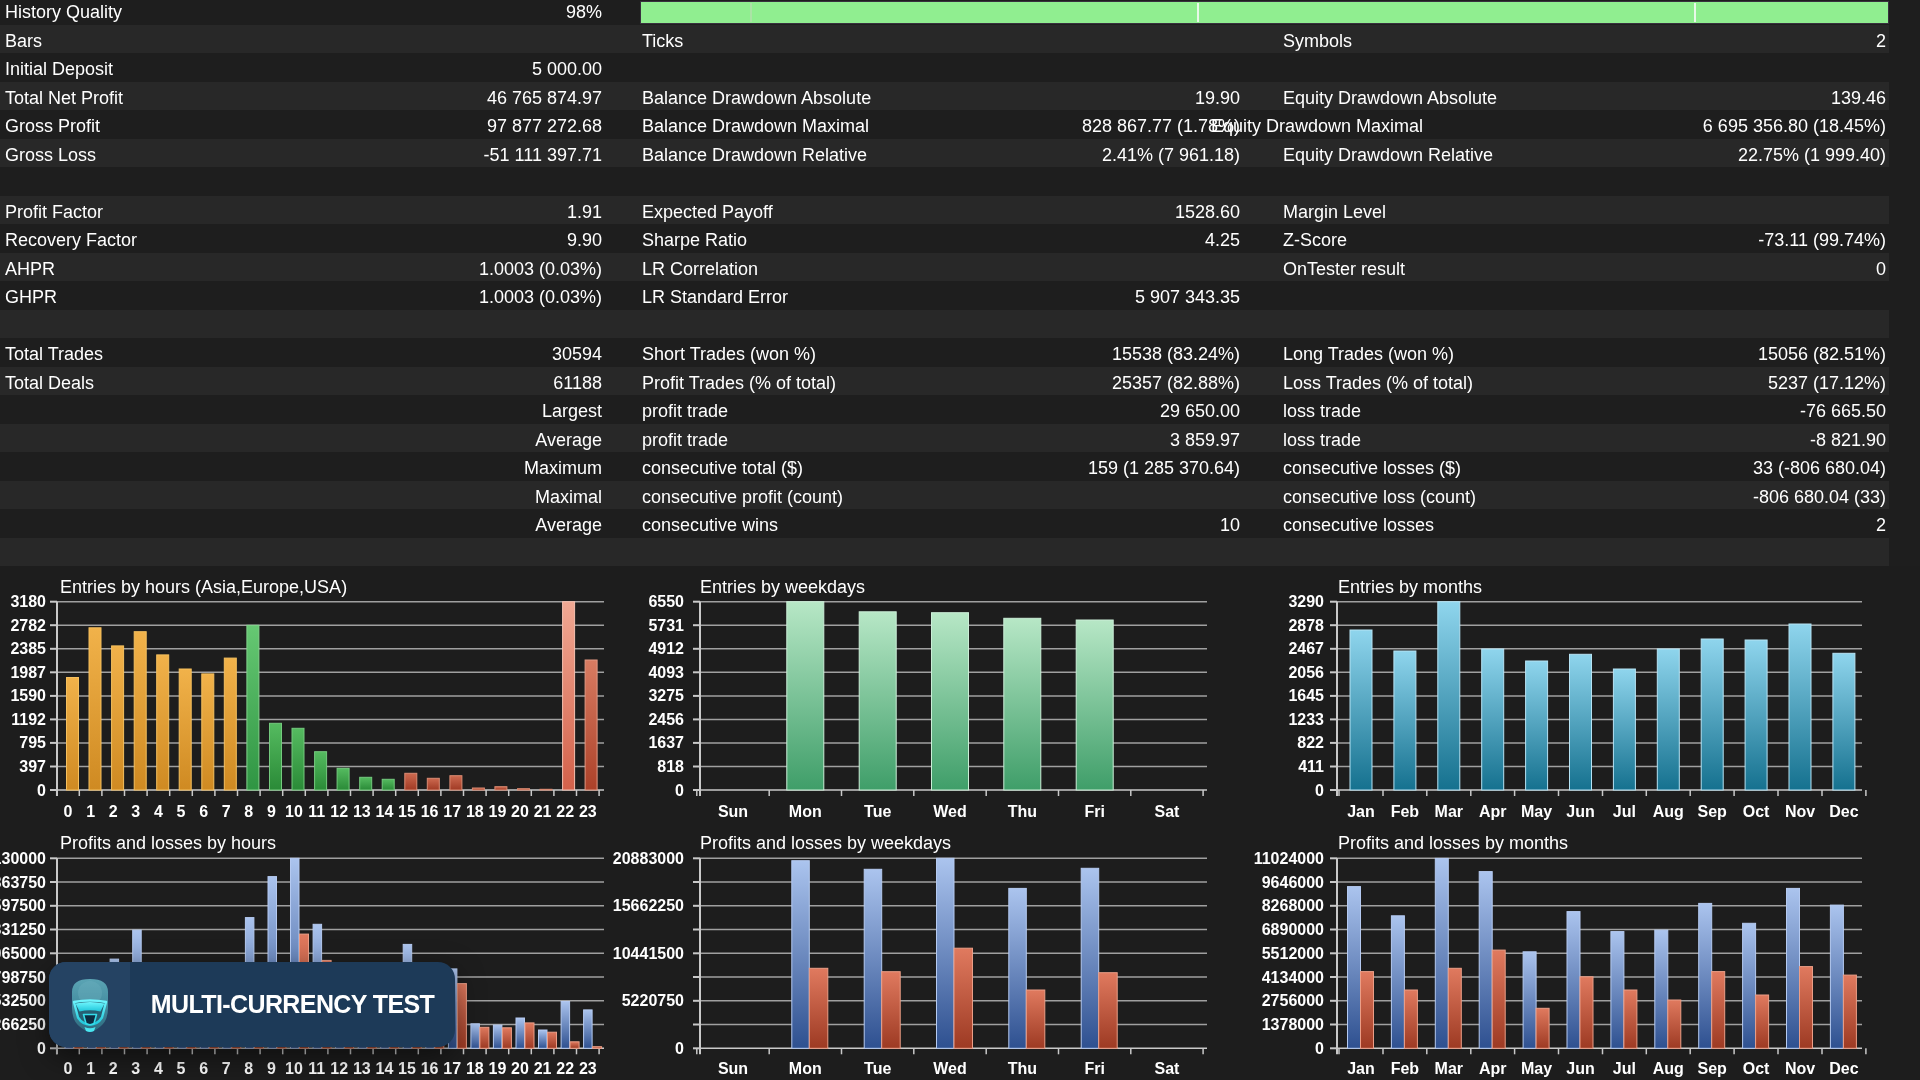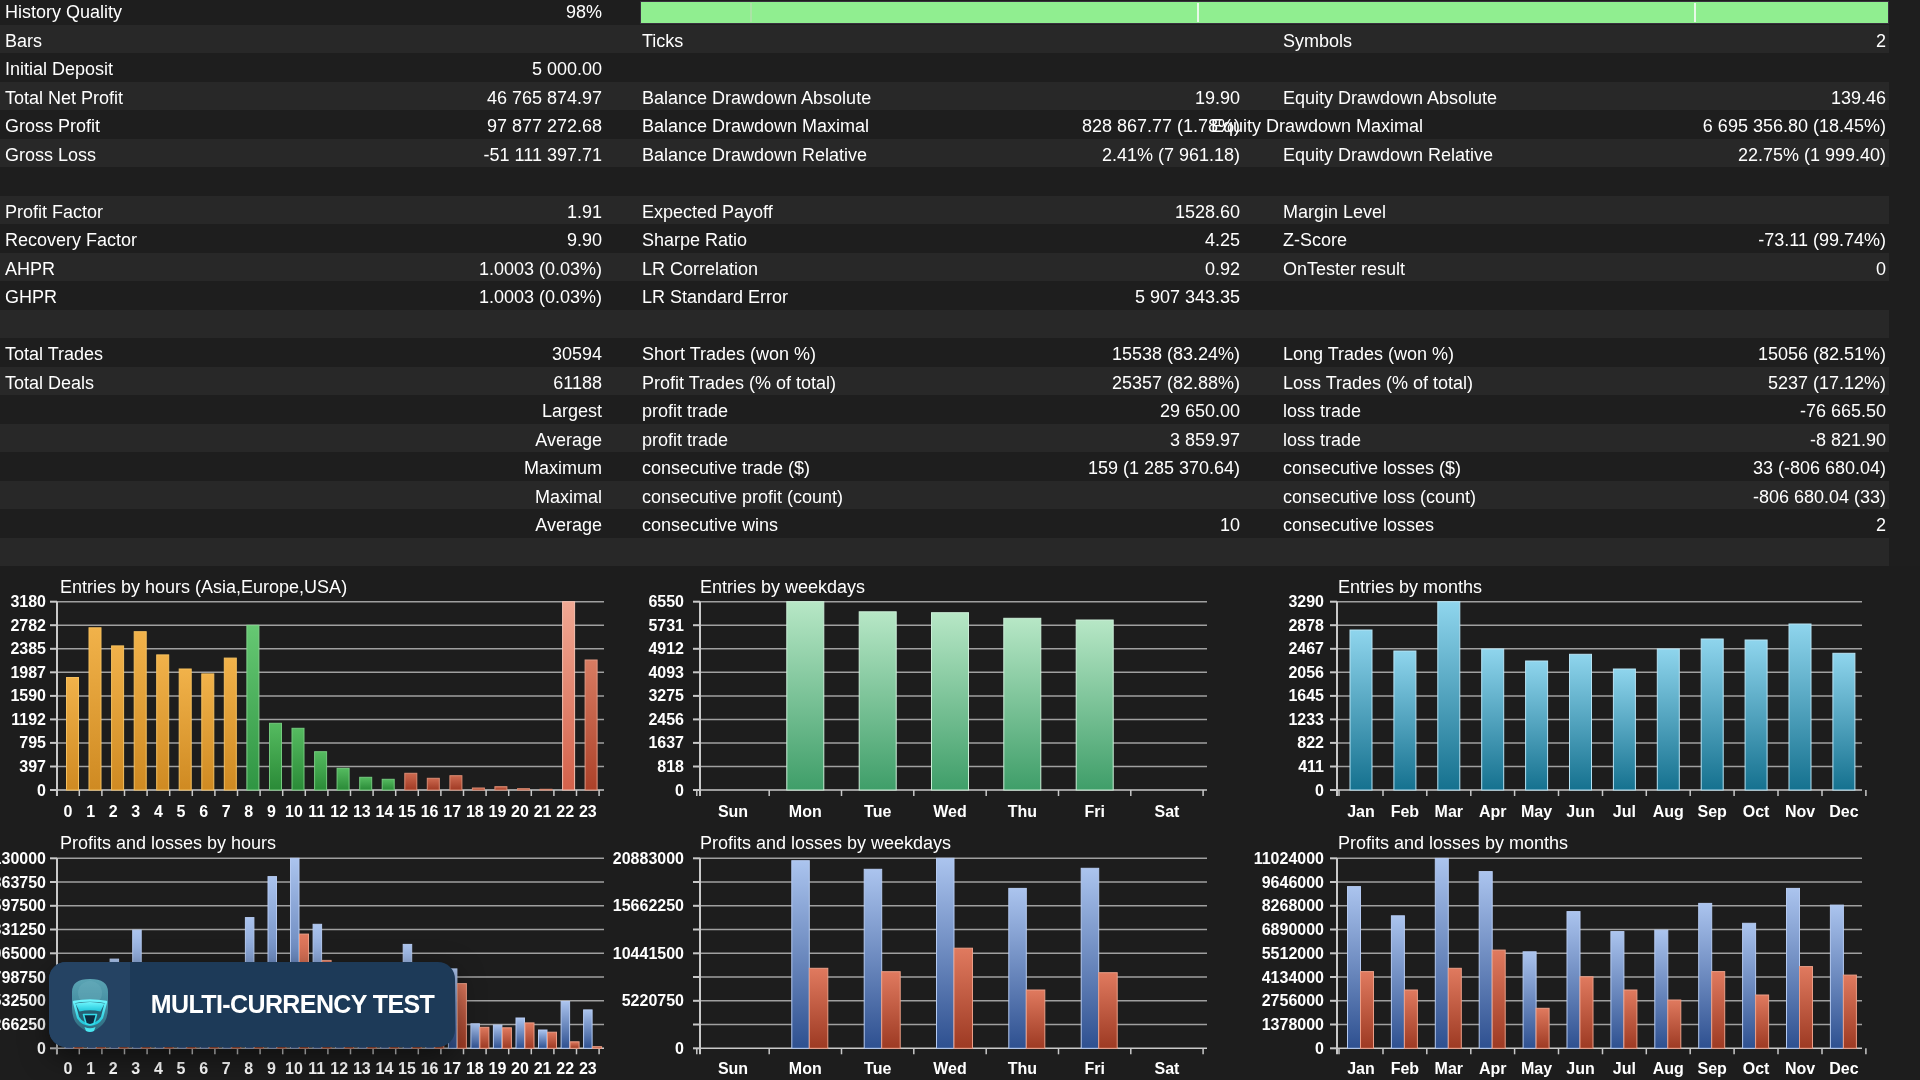--- a/index.html
+++ b/index.html
@@ -70,21 +70,20 @@
 <span class="vl" style="left:282px;width:320px">9.90</span>
 <span class="lb" style="left:642px">Sharpe Ratio</span>
 <span class="vl" style="left:920px;width:320px">4.25</span>
 <span class="lb" style="left:1283px">Z-Score</span>
 <span class="vl" style="left:1556px;width:330px">-73.11 (99.74%)</span>
 </div>
 <div class="rl" style="top:252.5px">
 <span class="lb" style="left:5px">AHPR</span>
 <span class="vl" style="left:282px;width:320px">1.0003 (0.03%)</span>
 <span class="lb" style="left:642px">LR Correlation</span>
-<span class="vl" style="left:920px;width:320px">0.92</span>
 <span class="lb" style="left:1283px">OnTester result</span>
 <span class="vl" style="left:1556px;width:330px">0</span>
 </div>
 <div class="rd" style="top:281.0px">
 <span class="lb" style="left:5px">GHPR</span>
 <span class="vl" style="left:282px;width:320px">1.0003 (0.03%)</span>
 <span class="lb" style="left:642px">LR Standard Error</span>
 <span class="vl" style="left:920px;width:320px">5 907 343.35</span>
 </div>
 <div class="rl" style="top:309.5px">
@@ -114,21 +113,21 @@
 </div>
 <div class="rl" style="top:423.5px">
 <span class="vl" style="left:282px;width:320px">Average</span>
 <span class="lb" style="left:642px">profit trade</span>
 <span class="vl" style="left:920px;width:320px">3 859.97</span>
 <span class="lb" style="left:1283px">loss trade</span>
 <span class="vl" style="left:1556px;width:330px">-8 821.90</span>
 </div>
 <div class="rd" style="top:452.0px">
 <span class="vl" style="left:282px;width:320px">Maximum</span>
-<span class="lb" style="left:642px">consecutive trade ($)</span>
+<span class="lb" style="left:642px">consecutive total ($)</span>
 <span class="vl" style="left:920px;width:320px">159 (1 285 370.64)</span>
 <span class="lb" style="left:1283px">consecutive losses ($)</span>
 <span class="vl" style="left:1556px;width:330px">33 (-806 680.04)</span>
 </div>
 <div class="rl" style="top:480.5px">
 <span class="vl" style="left:282px;width:320px">Maximal</span>
 <span class="lb" style="left:642px">consecutive profit (count)</span>
 <span class="lb" style="left:1283px">consecutive loss (count)</span>
 <span class="vl" style="left:1556px;width:330px">-806 680.04 (33)</span>
 </div>

